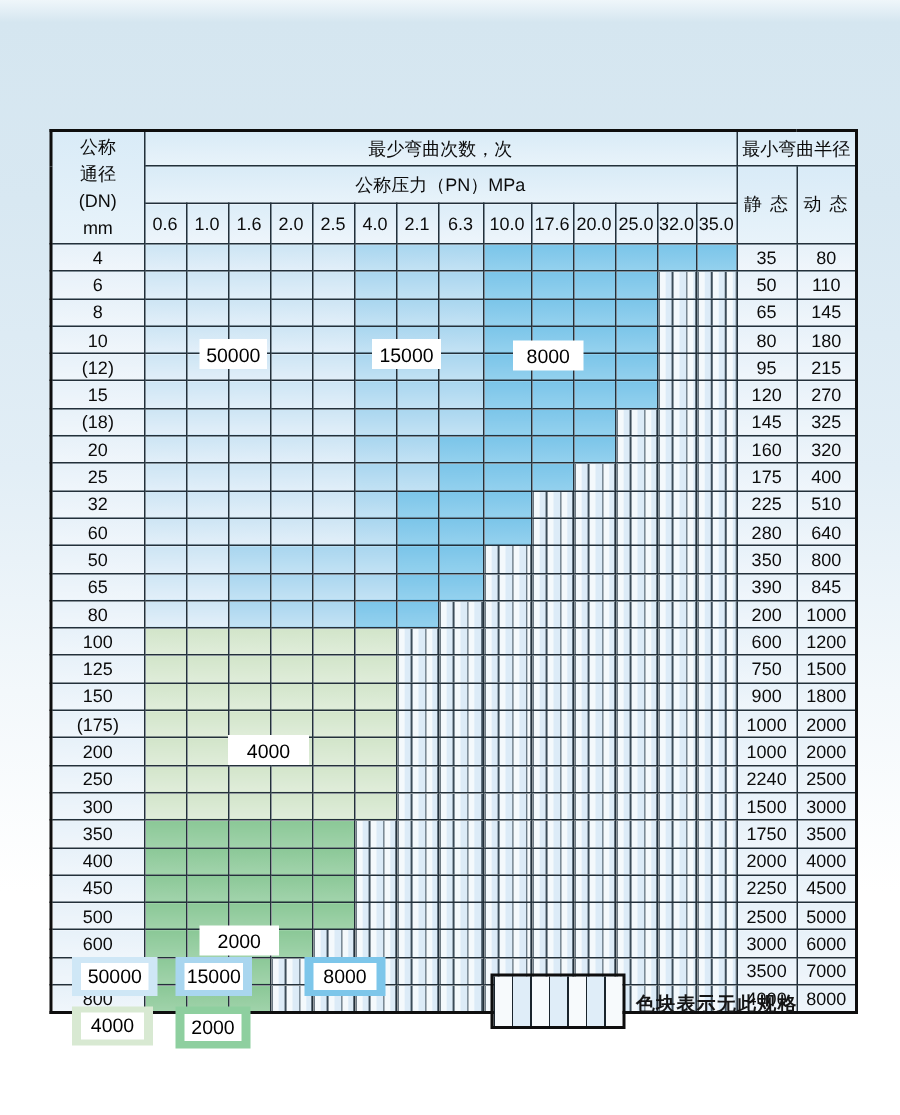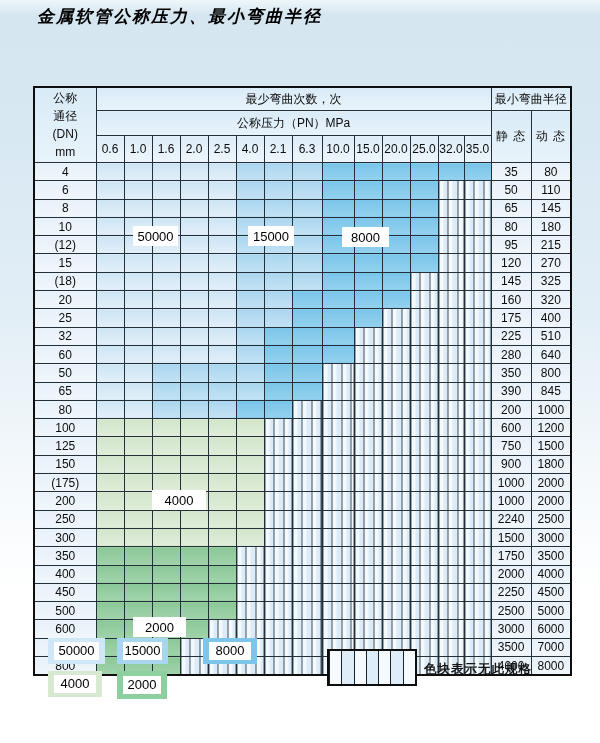--- a/index.html
+++ b/index.html
@@ -61,21 +61,20 @@
     position:absolute;left:327px;top:649px;width:90px;height:37px;
     border:2px solid #0e0e0e;box-sizing:border-box;
     background:repeating-linear-gradient(90deg,#1a242c 0px,#1a242c 1px,#f7fafc 1px,#f7fafc 12.3px,#1a242c 12.3px,#1a242c 13.3px,#dfedf8 13.3px,#dfedf8 24.6px);
   }
 </style>
 </head>
 <body>
 
 <div class="page">
 
-  <div class="title">金属软管公称压力、最小弯曲半径</div>
 
   <div class="tablewrap">
     <table class="grid">
       <colgroup>
         <col style="width:62px">
         <col style="width:28px">
           <col style="width:28px">
           <col style="width:28px">
           <col style="width:28px">
           <col style="width:28px">
@@ -110,21 +109,21 @@
         <tr id="pressure-row">
             <td class="ph">0.6</td>
             <td class="ph">1.0</td>
             <td class="ph">1.6</td>
             <td class="ph">2.0</td>
             <td class="ph">2.5</td>
             <td class="ph">4.0</td>
             <td class="ph">2.1</td>
             <td class="ph">6.3</td>
             <td class="ph">10.0</td>
-            <td class="ph">15.0</td>
+            <td class="ph">17.6</td>
             <td class="ph">20.0</td>
             <td class="ph">25.0</td>
             <td class="ph">32.0</td>
             <td class="ph">35.0</td>
           </tr>
       </thead>
       <tbody id="tbody">
           <tr>
             <td class="dn">4</td>
             <td class="cA"></td>

